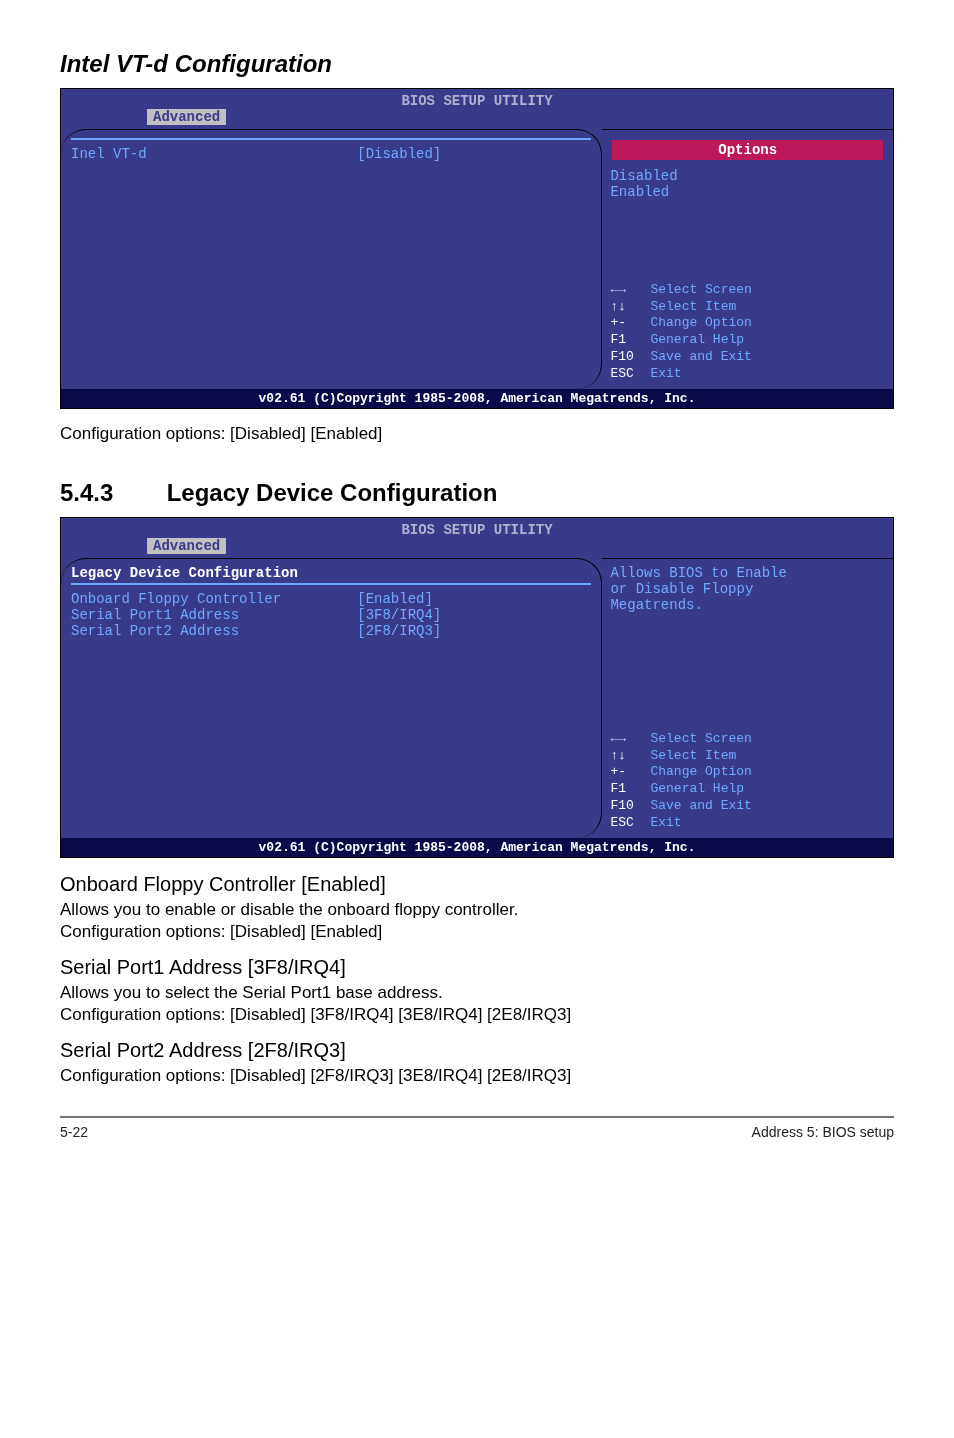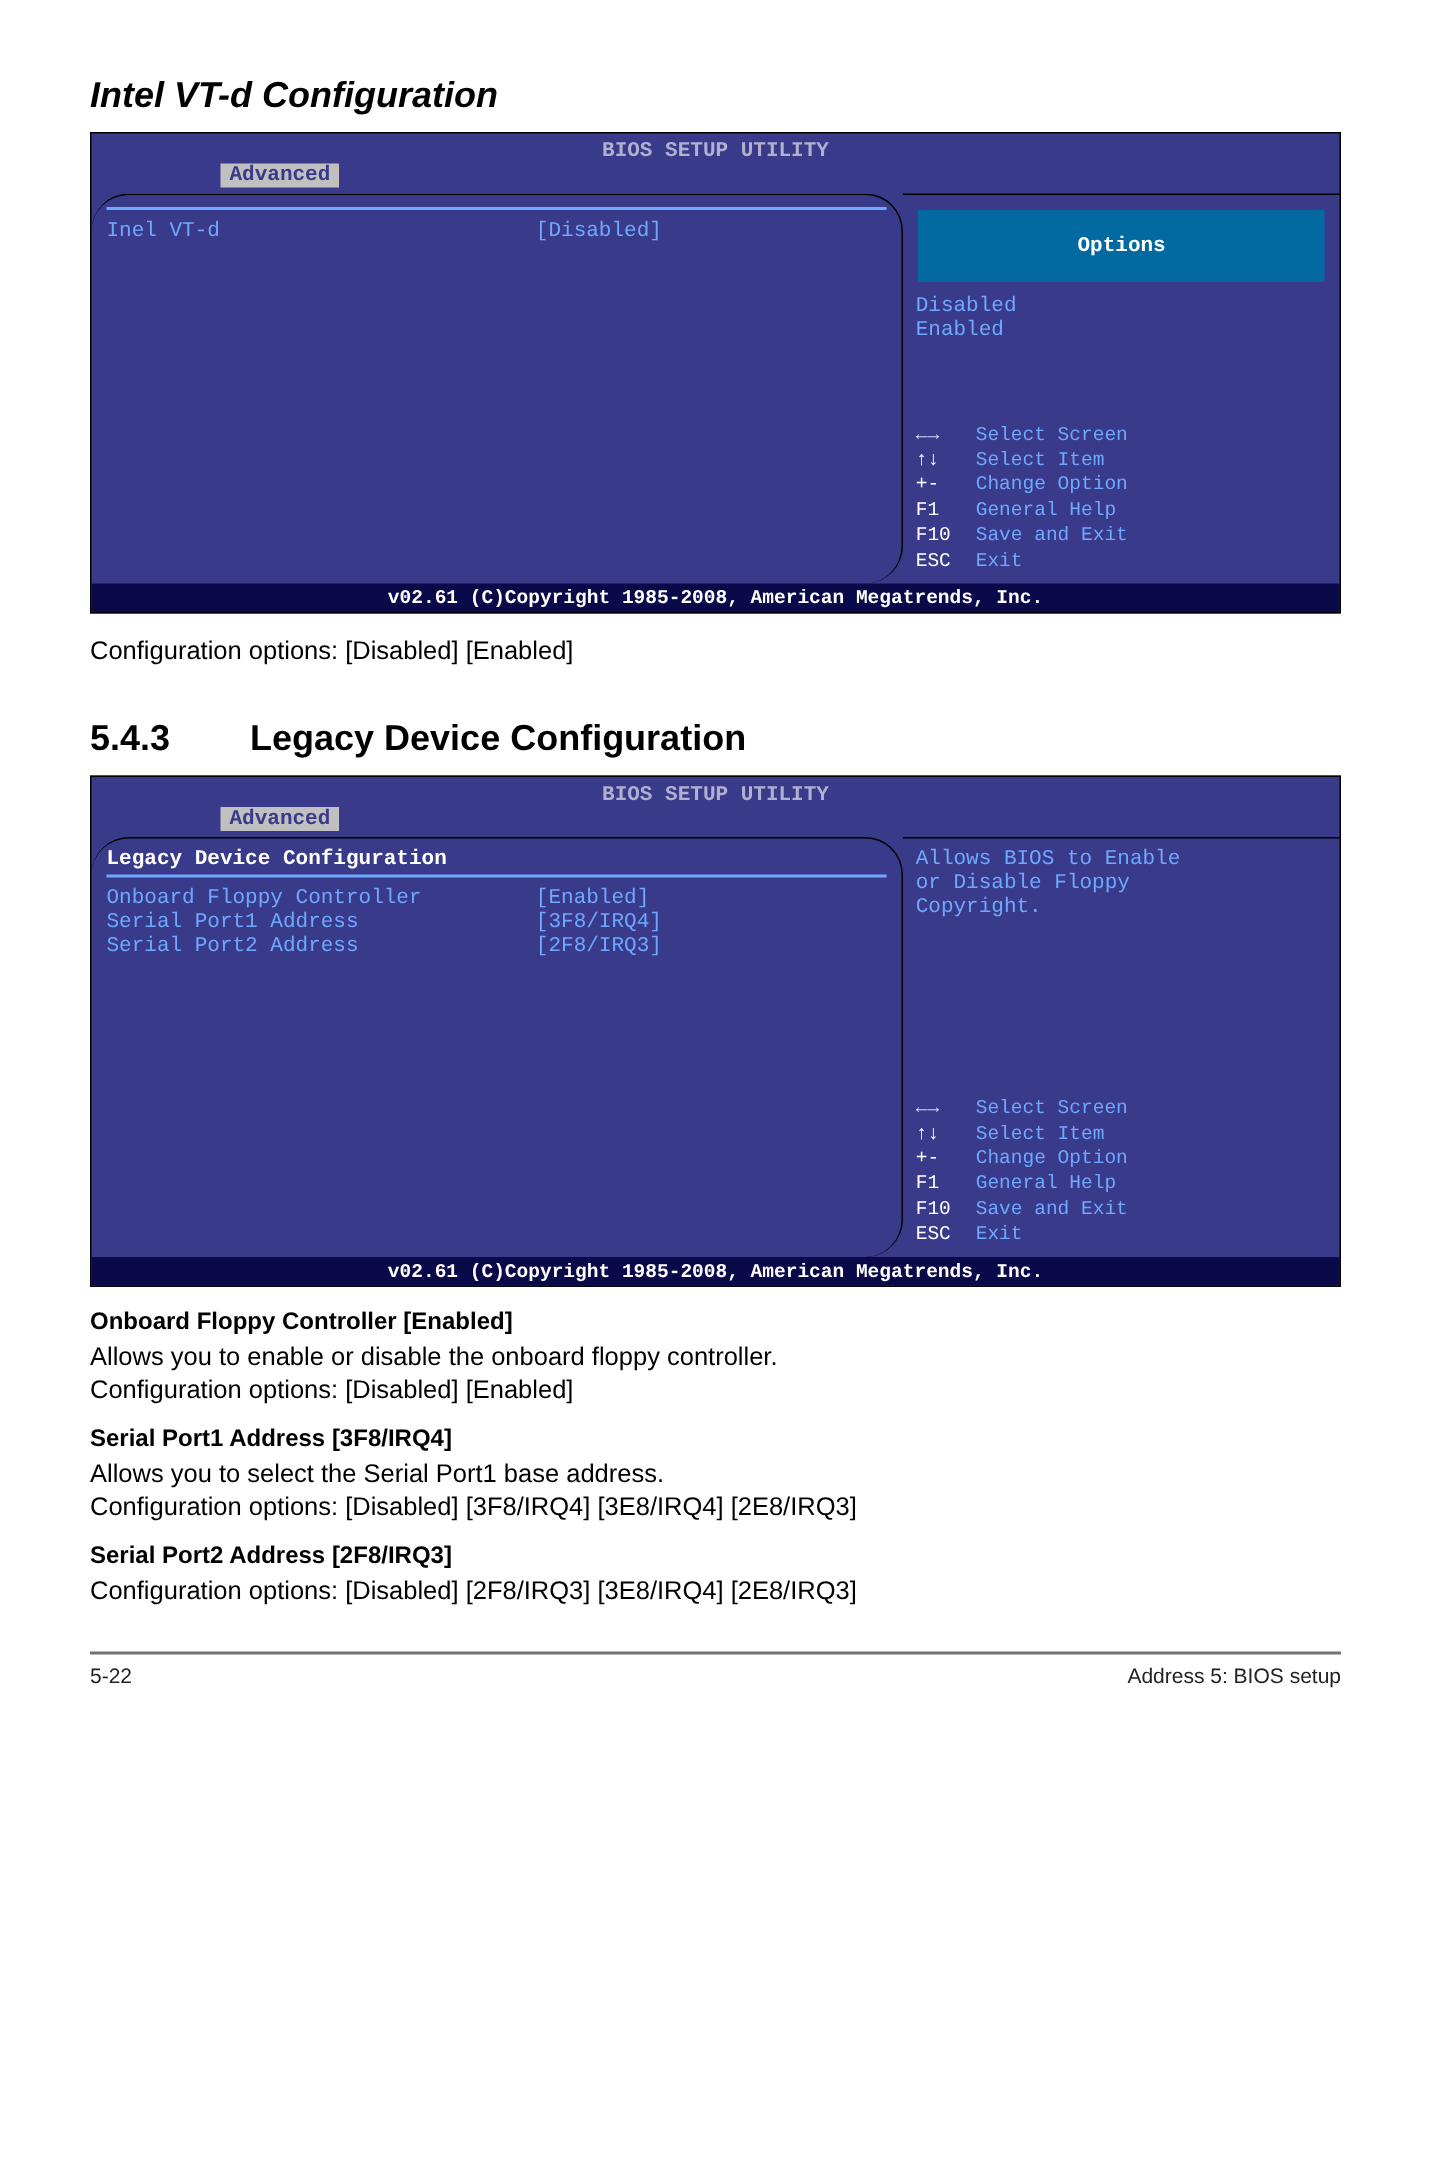--- a/index.html
+++ b/index.html
@@ -74,25 +74,25 @@
   .bios-right {
     width: 33%;
     border-top: 1px solid #000;
     padding: 6px 8px;
     color: #6fa8ff;
     display: flex;
     flex-direction: column;
     justify-content: space-between;
   }
   .opt-title {
-    background: #0369a1;
+    background: #be185d;
     color: #fff;
     text-align: center;
     font-weight: bold;
-    padding: 16px 0;
+    padding: 2px 0;
     margin: 4px 2px 8px 2px;
   }
   .nav-block {
     font-size: 13px;
     line-height: 1.3;
   }
   .nav-row { display: flex; }
   .nav-key { width: 40px; color: #fff; }
   .nav-key.sym { color: #d0d0ff; }
   .nav-txt { color: #6fa8ff; }
@@ -108,22 +108,22 @@
     font-size: 17px;
     margin: 2px 0;
   }
   h2.num-section {
     font-size: 24px;
     font-weight: bold;
     margin: 35px 0 10px 0;
   }
   .num-section .num { display:inline-block; width: 100px; }
   h3.sub {
-    font-size: 16px;
-    font-weight: bold;
+    font-size: 20px;
+    font-weight: normal;
     margin: 14px 0 4px 0;
   }
   .footer-row {
     border-top: 2px solid #737373;
     margin-top: 30px;
     padding-top: 6px;
     display: flex;
     justify-content: space-between;
     font-size: 14px;
     color: #222;
@@ -212,21 +212,21 @@
         </div>
         <div class="line-row">
           <span class="ll">Serial Port2 Address</span>
           <span class="lr">[2F8/IRQ3]</span>
         </div>
       </div>
       <div class="bios-right">
         <div>
           <div>Allows BIOS to Enable</div>
           <div>or Disable Floppy</div>
-          <div>Copyright.</div>
+          <div>Megatrends.</div>
         </div>
         <div class="nav-block">
           <div class="nav-row">
               <span class="nav-key sym">←→</span>
               <span class="nav-txt">Select Screen</span>
             </div>
           <div class="nav-row">
               <span class="nav-key">↑↓</span>
               <span class="nav-txt">Select Item</span>
             </div>

